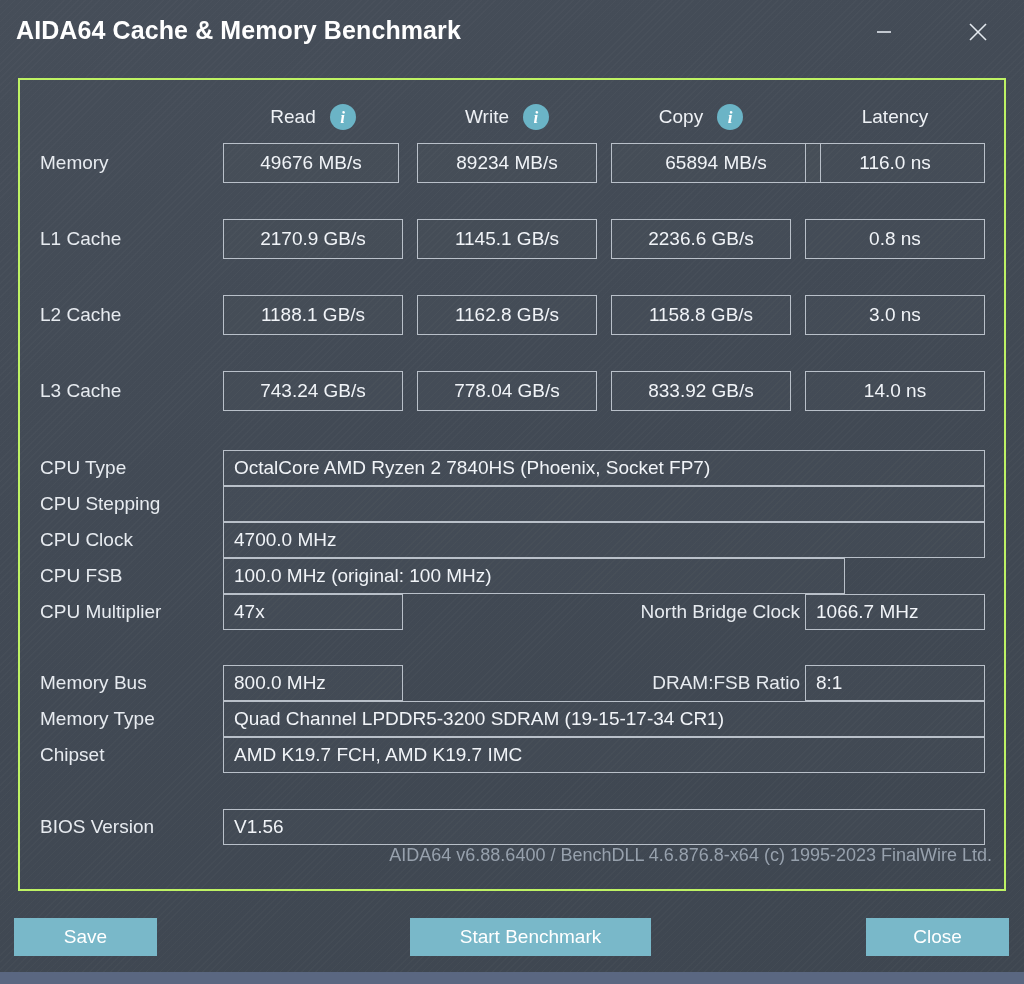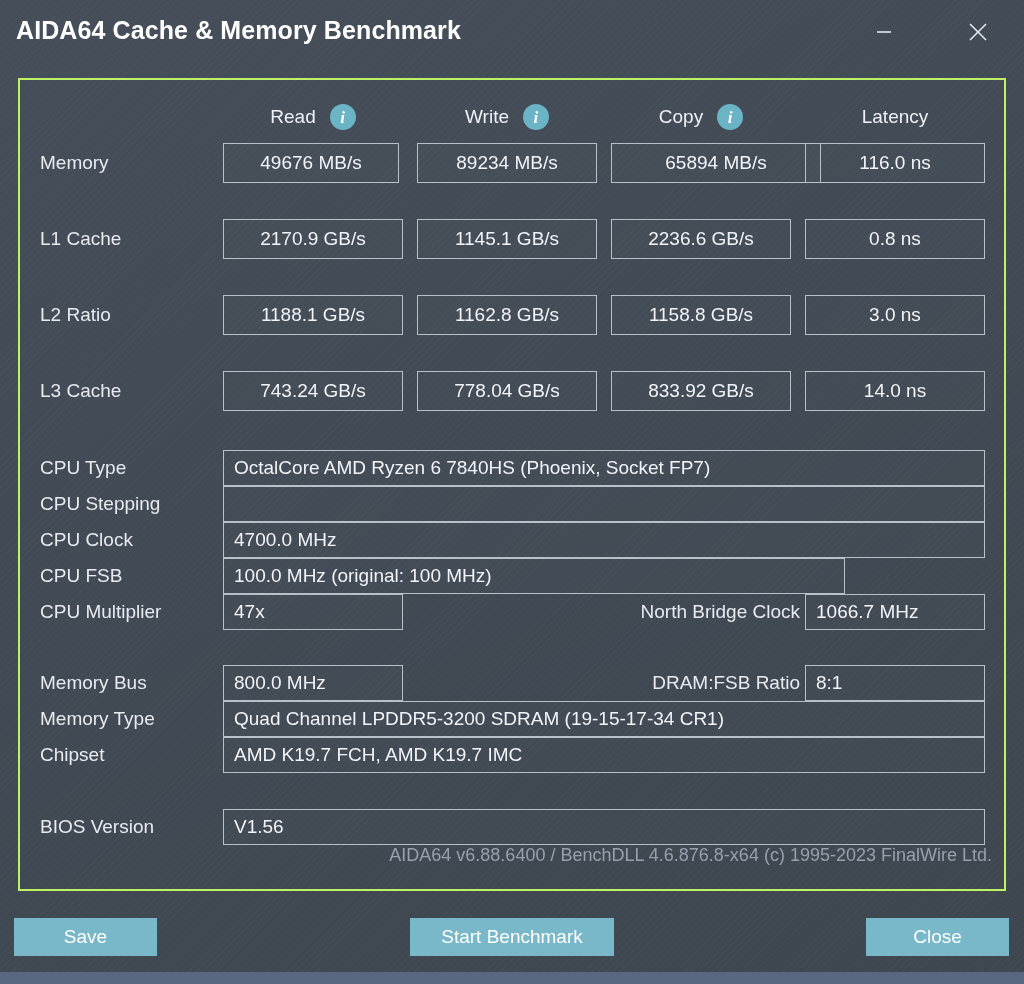--- a/index.html
+++ b/index.html
@@ -185,21 +185,21 @@
     border: none;
     font-family: "Liberation Sans", sans-serif;
     font-size: 19px;
     display: flex;
     align-items: center;
     justify-content: center;
     cursor: pointer;
     padding: 0;
   }
   #save-button { left: 14px; width: 143px; }
-  #start-benchmark-button { left: 410px; width: 204px; text-align: right; }
+  #start-benchmark-button { left: 410px; width: 241px; text-align: right; }
   #close-action-button { left: 866px; width: 143px; }
 
   #bottom-strip {
     position: absolute;
     left: 0; top: 972px;
     width: 1024px; height: 12px;
     background: #5a6781;
   }
 </style>
 </head>
@@ -252,38 +252,38 @@
 
   <div class="bench-row" style="top:139px;">
     <div class="bench-label">L1 Cache</div>
     <div class="bench-cell" style="left:203px; width:180px;">2170.9 GB/s</div>
     <div class="bench-cell" style="left:397px; width:180px;">1145.1 GB/s</div>
     <div class="bench-cell" style="left:591px; width:180px;">2236.6 GB/s</div>
     <div class="bench-cell" style="left:785px; width:180px;">0.8 ns</div>
   </div>
 
   <div class="bench-row" style="top:215px;">
-    <div class="bench-label">L2 Ratio</div>
+    <div class="bench-label">L2 Cache</div>
     <div class="bench-cell" style="left:203px; width:180px;">1188.1 GB/s</div>
     <div class="bench-cell" style="left:397px; width:180px;">1162.8 GB/s</div>
     <div class="bench-cell" style="left:591px; width:180px;">1158.8 GB/s</div>
     <div class="bench-cell" style="left:785px; width:180px;">3.0 ns</div>
   </div>
 
   <div class="bench-row" style="top:291px;">
     <div class="bench-label">L3 Cache</div>
     <div class="bench-cell" style="left:203px; width:180px;">743.24 GB/s</div>
     <div class="bench-cell" style="left:397px; width:180px;">778.04 GB/s</div>
     <div class="bench-cell" style="left:591px; width:180px;">833.92 GB/s</div>
     <div class="bench-cell" style="left:785px; width:180px;">14.0 ns</div>
   </div>
 
   <div class="info-row" style="top:370px;">
     <div class="info-label">CPU Type</div>
-    <div class="info-value" style="left:203px; width:762px;">OctalCore AMD Ryzen 6 7840HS  (Phoenix, Socket FP7)</div>
+    <div class="info-value" style="left:203px; width:762px;">OctalCore AMD Ryzen 2 7840HS  (Phoenix, Socket FP7)</div>
   </div>
 
   <div class="info-row" style="top:406px;">
     <div class="info-label">CPU Stepping</div>
     <div class="info-value" style="left:203px; width:762px;"></div>
   </div>
 
   <div class="info-row" style="top:442px;">
     <div class="info-label">CPU Clock</div>
     <div class="info-value" style="left:203px; width:762px;">4700.0 MHz</div>

